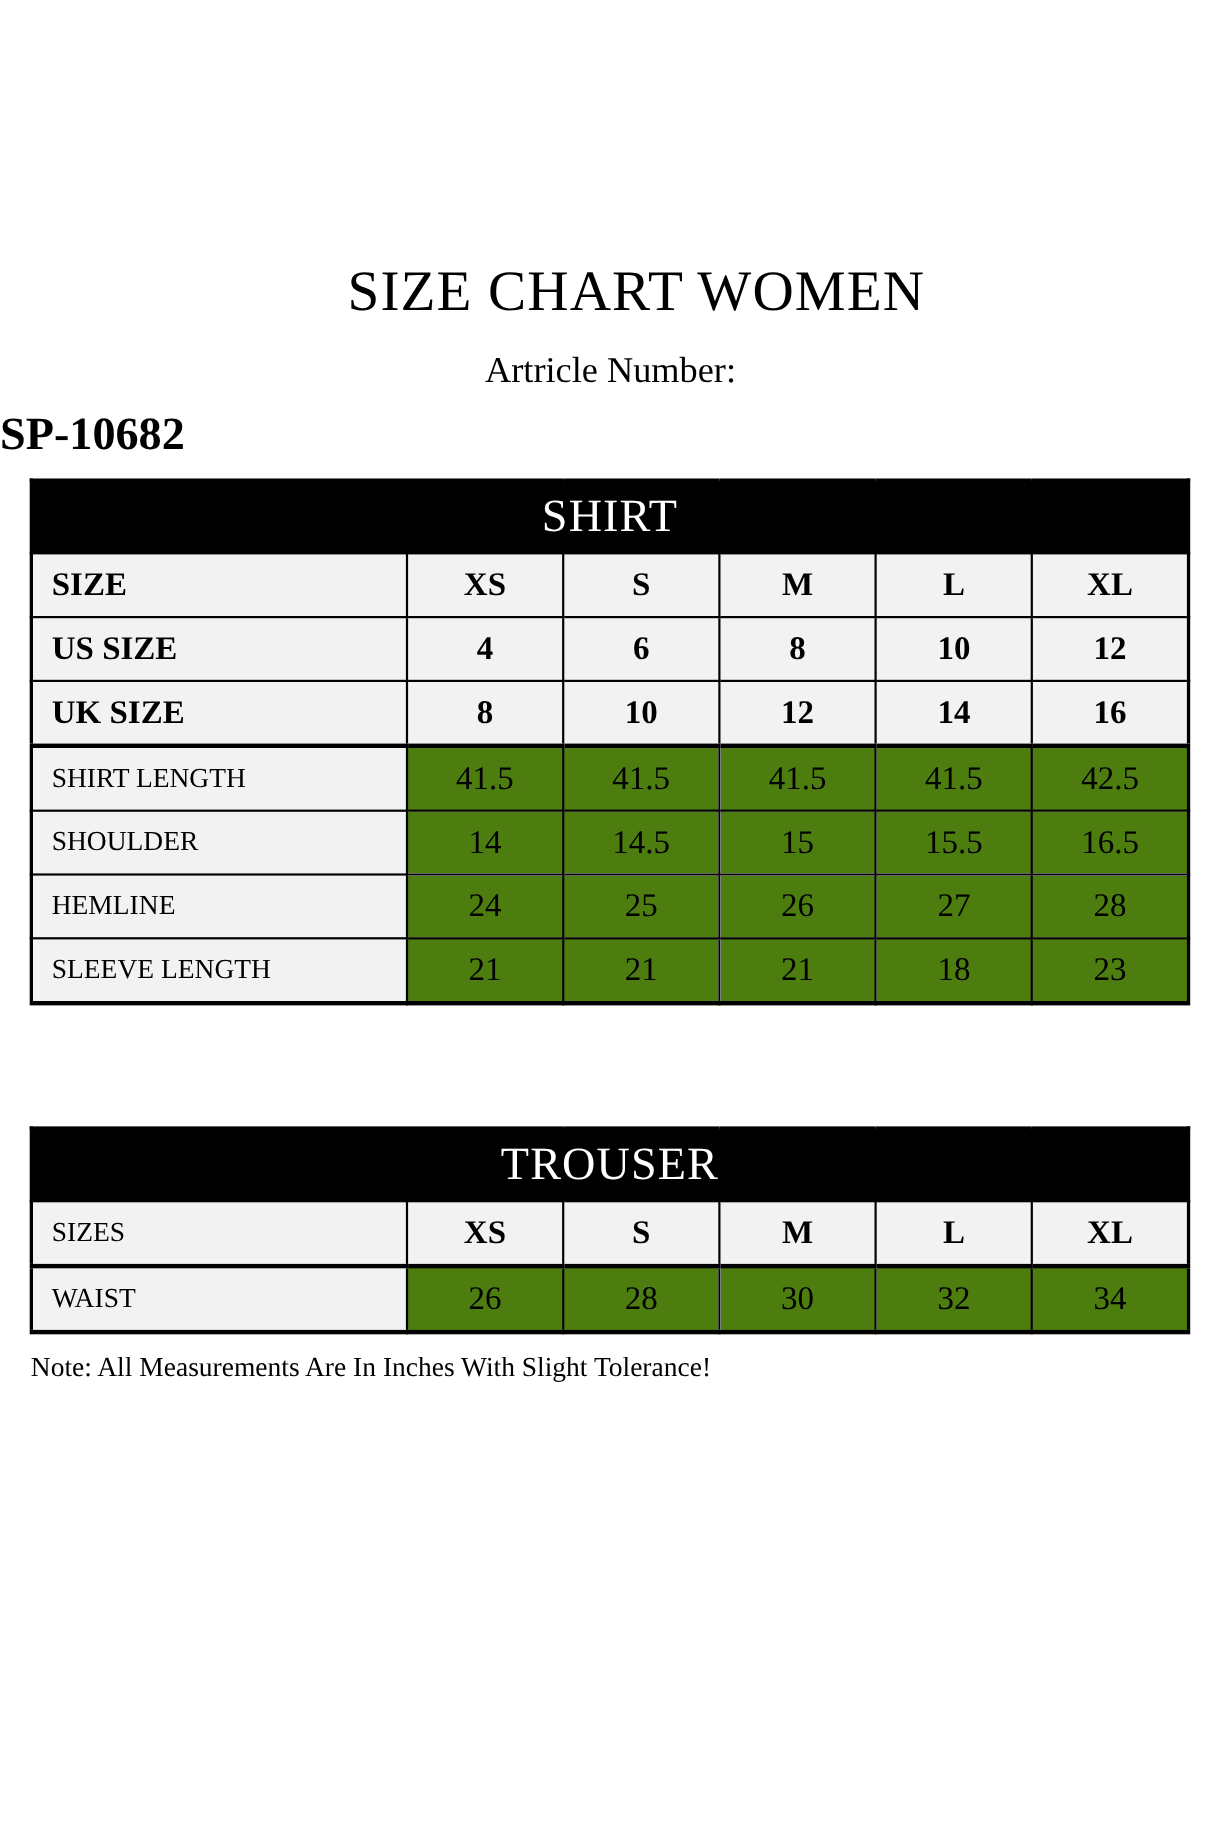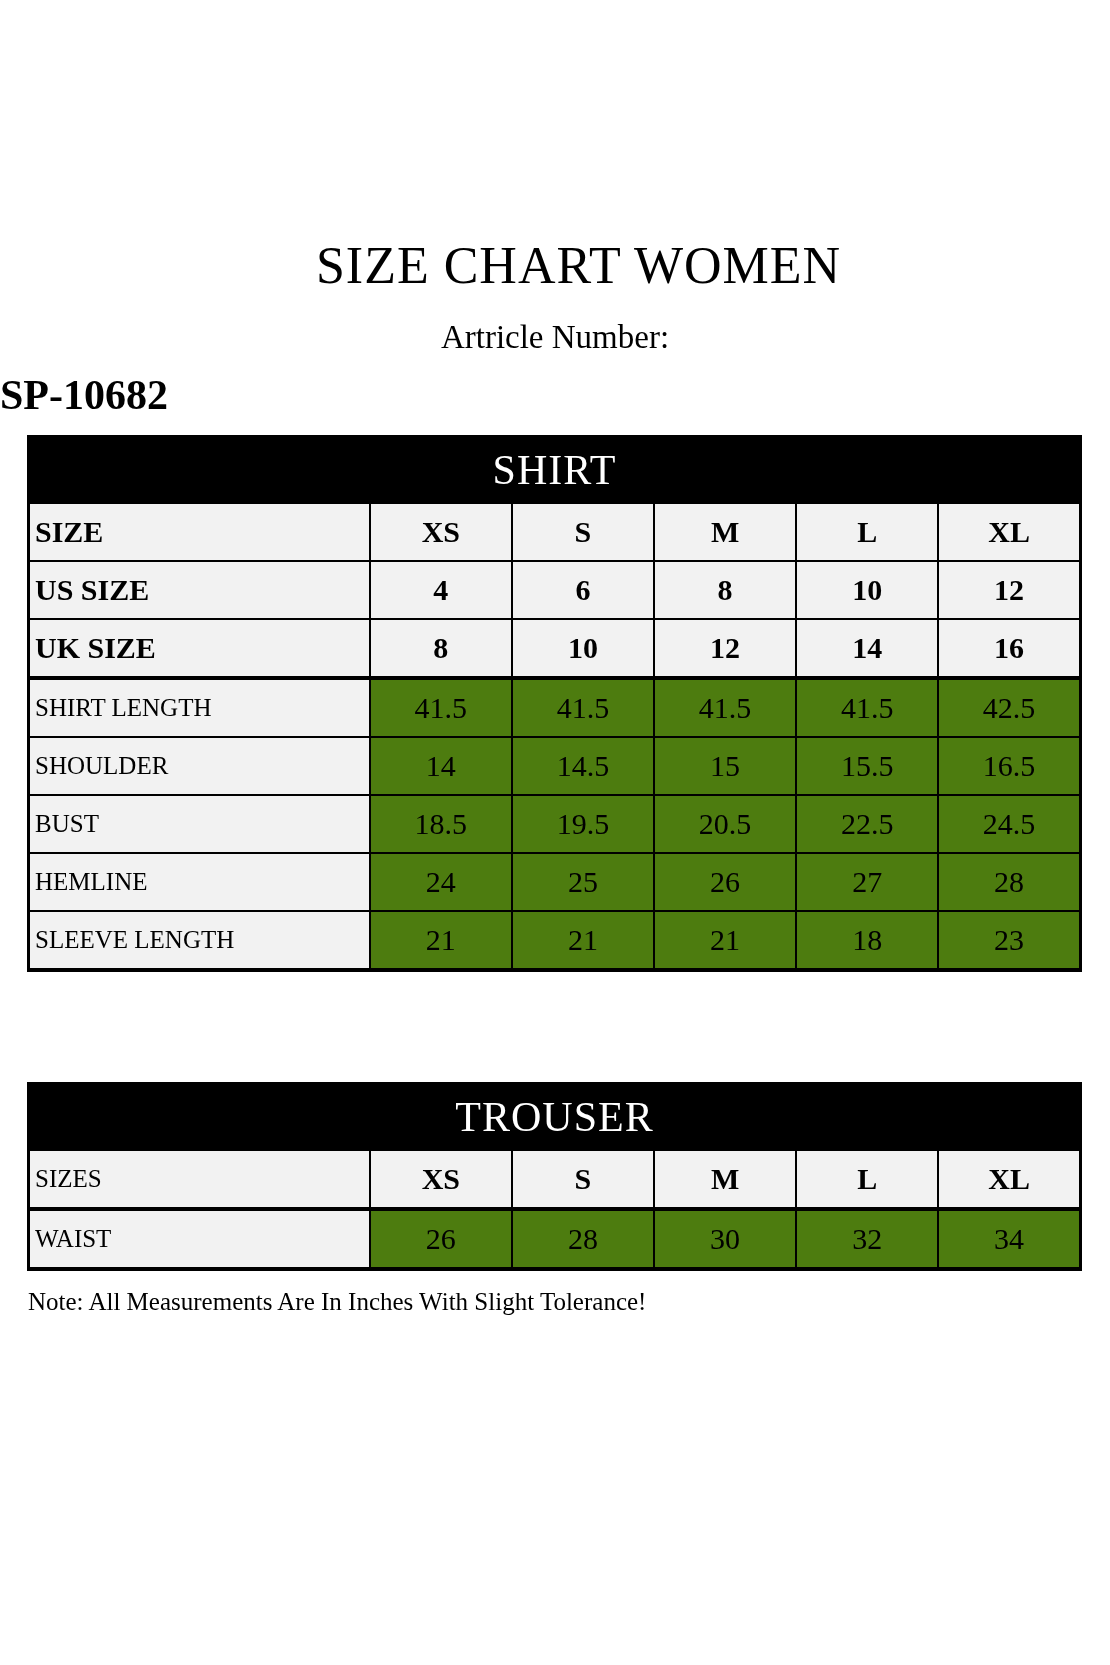--- a/index.html
+++ b/index.html
@@ -61,21 +61,21 @@
     border: 2px solid #000;
     height: 56px;
     vertical-align: middle;
     font-size: 30px;
     padding: 0;
     overflow: hidden;
     white-space: nowrap;
   }
   td.label {
     text-align: left;
-    padding-left: 5px;
+    padding-left: 17px;
     background: #f2f2f2;
     font-size: 25px;
   }
   td.label.bold { font-size: 30px; font-weight: bold; }
   td.value { text-align: center; background: #4d7c0f; }
   td.value.bold { font-weight: bold; }
   tr.shaded td.value { background: #f2f2f2; }
   tr.thick-top td { border-top-width: 4px; }
 
   col.c-label { width: 341px; }
@@ -144,28 +144,20 @@
       </tr>
       <tr>
         <td class="label">SHOULDER</td>
         <td class="value">14</td>
         <td class="value">14.5</td>
         <td class="value">15</td>
         <td class="value">15.5</td>
         <td class="value">16.5</td>
       </tr>
       <tr>
-        <td class="label">BUST</td>
-        <td class="value">18.5</td>
-        <td class="value">19.5</td>
-        <td class="value">20.5</td>
-        <td class="value">22.5</td>
-        <td class="value">24.5</td>
-      </tr>
-      <tr>
         <td class="label">HEMLINE</td>
         <td class="value">24</td>
         <td class="value">25</td>
         <td class="value">26</td>
         <td class="value">27</td>
         <td class="value">28</td>
       </tr>
       <tr>
         <td class="label">SLEEVE LENGTH</td>
         <td class="value">21</td>

